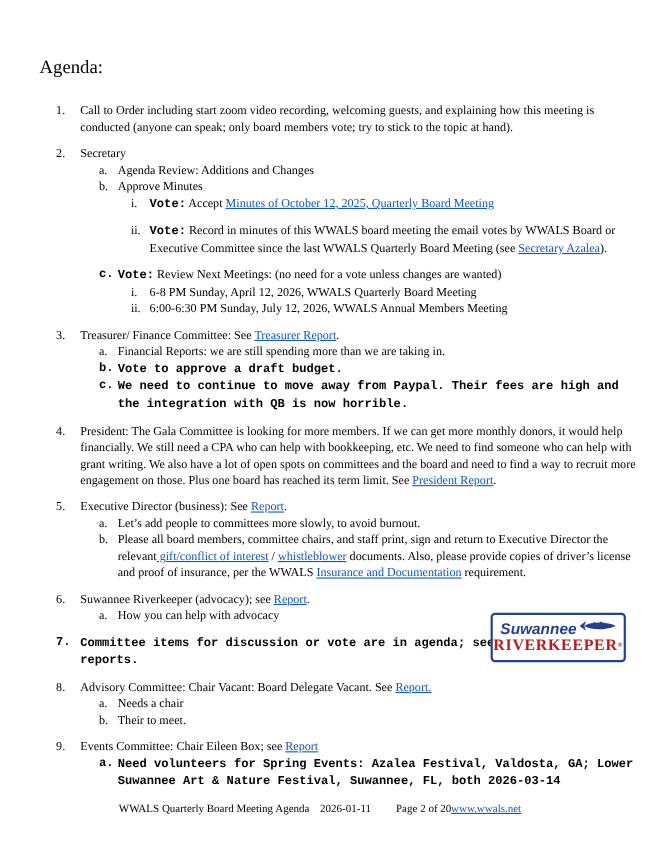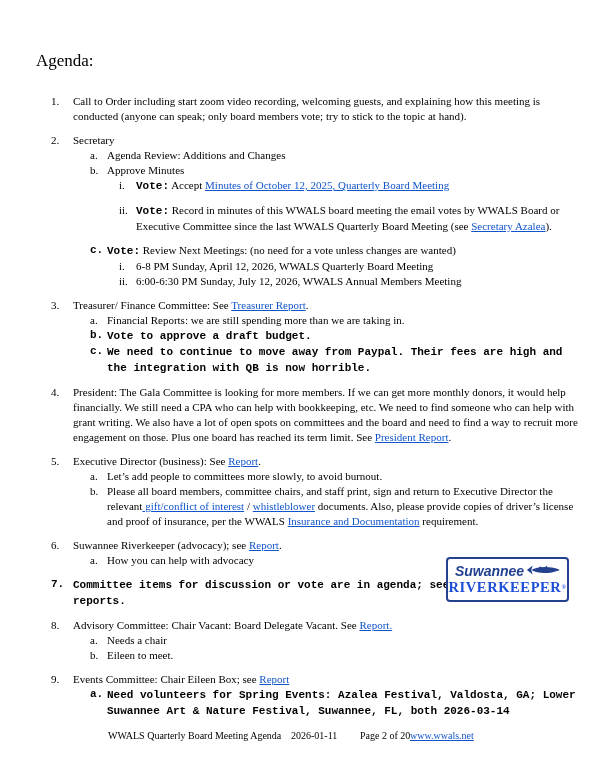--- a/index.html
+++ b/index.html
@@ -21,21 +21,21 @@
   .b{font-weight:bold;font-family:Liberation Mono, monospace;}
   a.lnk{color:#1155cc;text-decoration:underline;cursor:pointer;}
   
   .logo{position:absolute;left:446px;top:557px;width:115px;height:39px;border:2px solid #23418f;
         border-radius:4px;background:#fff;display:flex;flex-direction:column;align-items:center;
         justify-content:center;padding:1px 2px;}
   .logo-top{display:flex;align-items:center;gap:2px;}
   .logo-suwannee{font-family:"Liberation Sans", sans-serif;font-weight:bold;font-style:italic;
         font-size:14px;line-height:15px;color:#23418f;}
   .logo-rk{font-family:"Liberation Serif", serif;font-weight:bold;font-size:14.5px;line-height:15px;
-        color:#1d4ed8;letter-spacing:0.6px;}
+        color:#b91c1c;letter-spacing:0.6px;}
   .logo-reg{font-size:6px;vertical-align:top;}
   
   .footer{position:absolute;left:0;top:728px;width:600px;height:15px;font-size:10px;}
   .footer span, .footer a{position:absolute;top:0;white-space:nowrap;}
   .f-title{left:108px;}
   .f-date{left:291px;}
   .f-page{left:360px;}
   .f-link{left:410px;color:#1155cc;text-decoration:underline;cursor:pointer;}
 </style>
 </head>
@@ -129,21 +129,21 @@
       <div class="item l1 gap">
         <span class="marker">8.</span>
         <span class="content"><span>Advisory Committee: Chair Vacant: Board Delegate Vacant. See </span><a href="#" class="lnk">Report.</a></span>
       </div>
       <div class="item l2">
         <span class="marker">a.</span>
         <span class="content"><span>Needs a chair</span></span>
       </div>
       <div class="item l2">
         <span class="marker">b.</span>
-        <span class="content"><span>Eileen to meet.</span></span>
+        <span class="content"><span>Their to meet.</span></span>
       </div>
       <div class="item l1 gap">
         <span class="marker">9.</span>
         <span class="content"><span>Events Committee: Chair Eileen Box; see </span><a href="#" class="lnk">Report</a></span>
       </div>
       <div class="item l2">
         <span class="marker b">a.</span>
         <span class="content"><span class="b">Need volunteers for Spring Events:  Azalea Festival, Valdosta, GA; Lower Suwannee Art &amp; Nature Festival, Suwannee, FL, both 2026-03-14</span></span>
       </div>
     </div>

